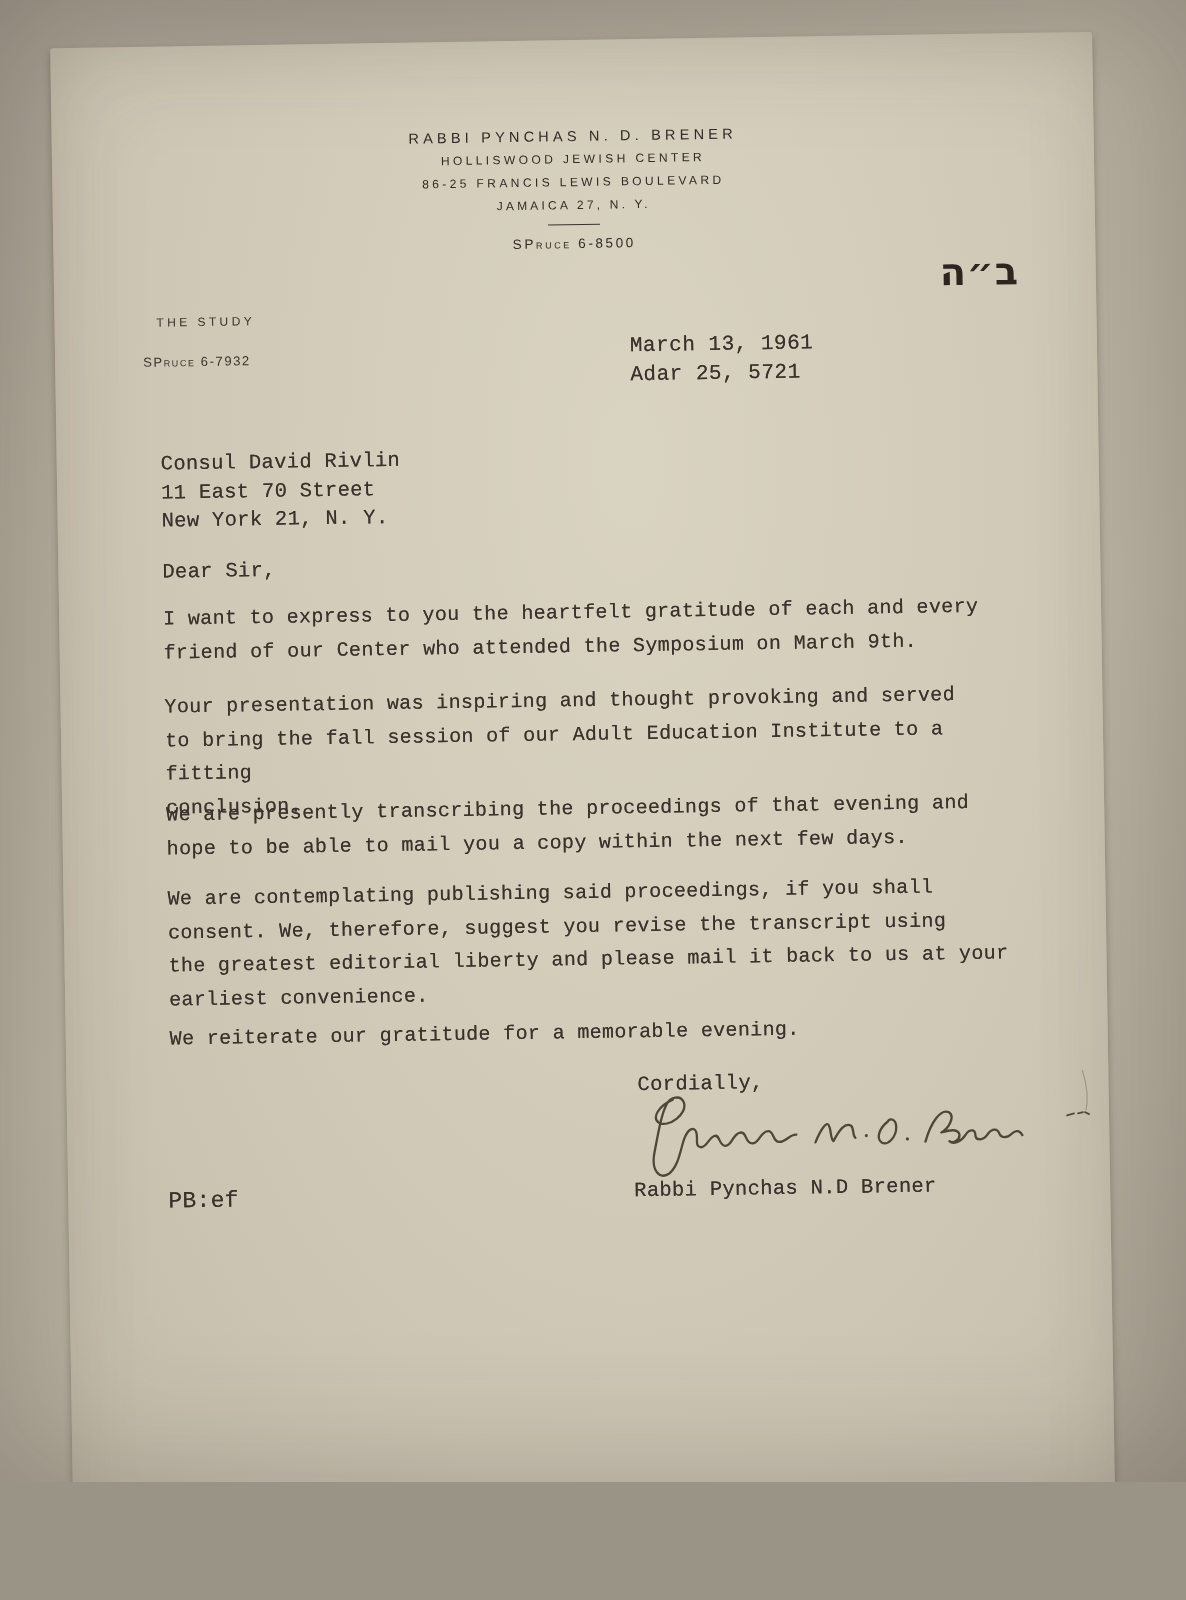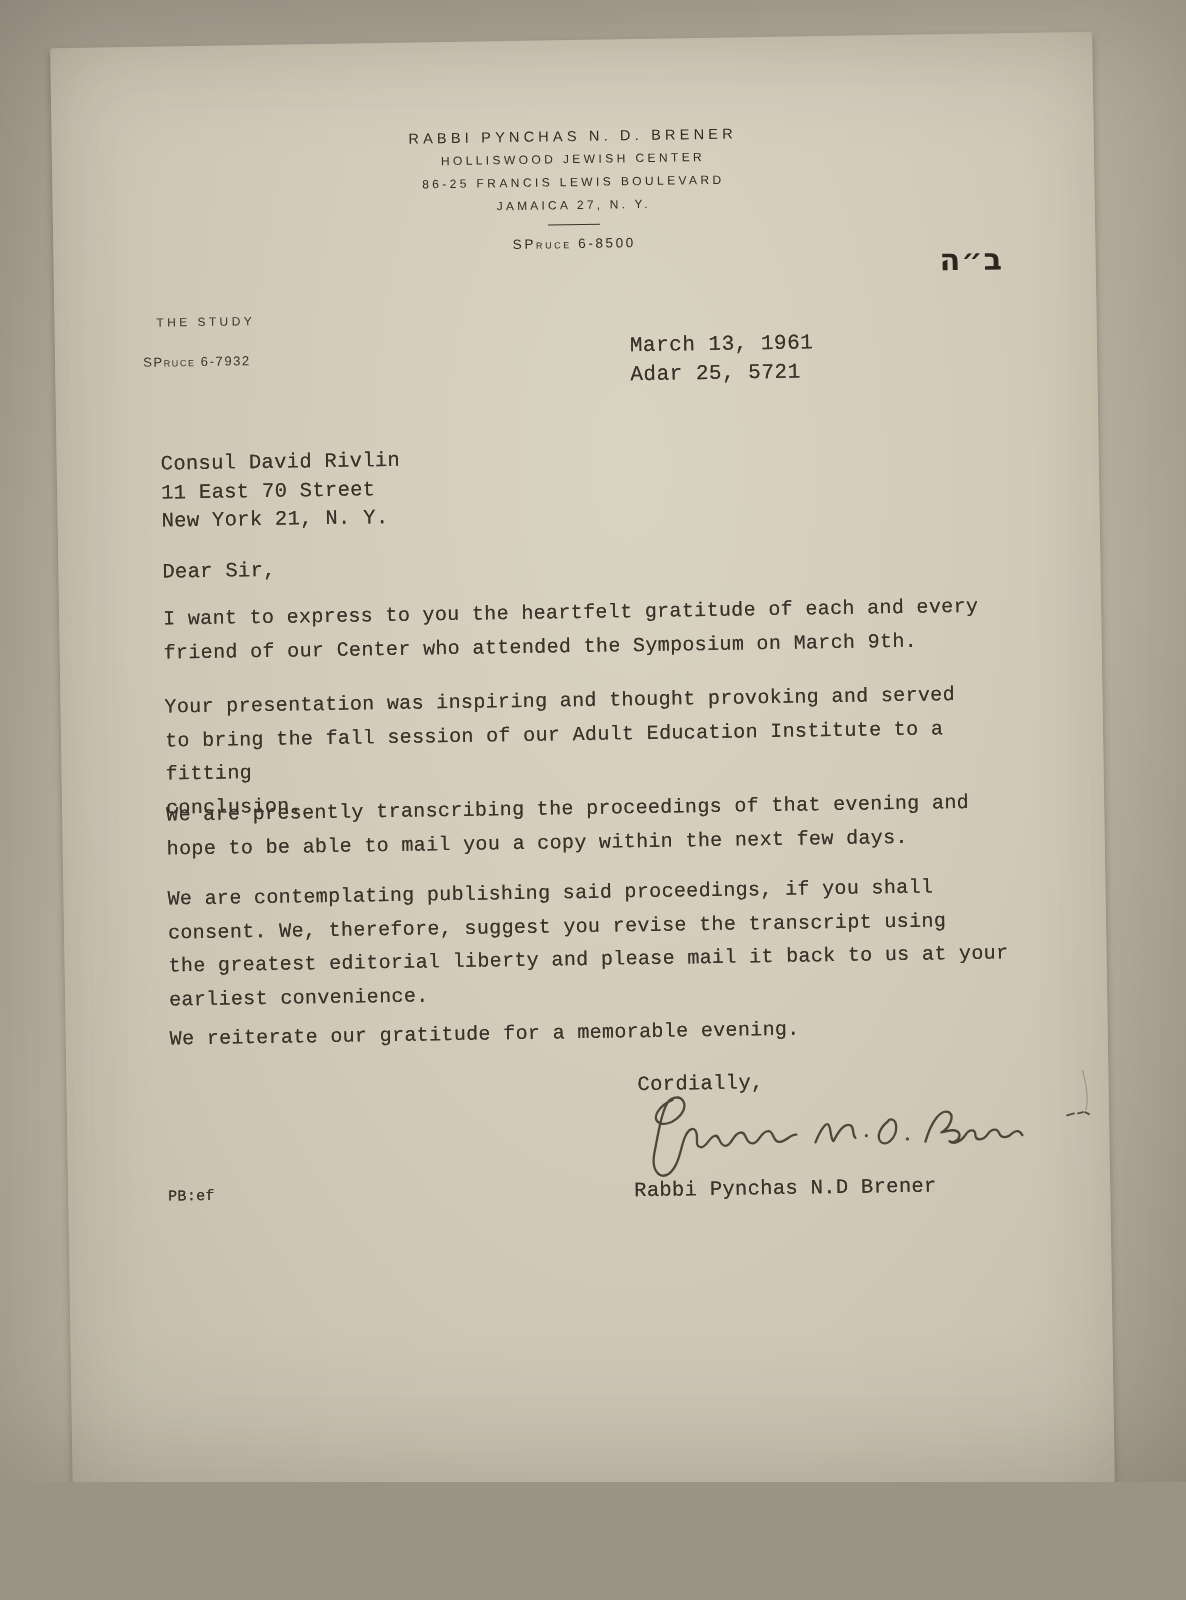--- a/index.html
+++ b/index.html
@@ -32,33 +32,33 @@
   .lh-city   { top:158px; font-size:12px;   letter-spacing:3.2px; }
   .lh-rule   { position:absolute; top:184px; left:50%; transform:translateX(-50%);
                width:52px; height:0; border-top:1.6px solid #3a322a; }
   .lh-phone  { top:196px; font-size:13.5px; letter-spacing:2.6px; }
   .smallcaps { font-variant: small-caps; }
   
   .study { position:absolute; left:88px; top:246px; color:#3a322a; font-size:12px; letter-spacing:3px; line-height:20px; white-space:pre-line; }
   .study .l1 { padding-left:14px; letter-spacing:3.4px; }
   .study .l2 { letter-spacing:1.6px; font-variant:small-caps; font-size:13px; }
   
-  .hebrew { position:absolute; left:886px; top:208px; font-family:"DejaVu Sans", sans-serif;
-            font-weight:700; font-size:30px; color:#2d251e; letter-spacing:1px; }
+  .hebrew { position:absolute; left:886px; top:216px; font-family:"DejaVu Sans", sans-serif;
+            font-weight:700; font-size:38px; color:#2d251e; letter-spacing:1px; }
   
   .tw { position:absolute; font-family:"Liberation Mono", monospace; color:#3a322a;
         white-space:pre-line; text-shadow:0 0 0.6px rgba(58,50,42,0.75); }
   .dateline  { left:575px; top:292px; font-size:21px; line-height:29px; letter-spacing:0.5px; }
   .recipient { left:104px; top:404px; font-size:20.5px; line-height:28.5px; letter-spacing:0.3px; }
   .salutation{ left:104px; top:514px; font-size:20.5px; letter-spacing:0.3px; }
   .para      { left:104px; font-size:20px; line-height:33.5px; letter-spacing:0.35px; width:860px; margin:0; }
   .p1 { top:556px; } .p2 { top:644px; } .p3 { top:752px; } .p4 { top:836px; } .p5 { top:976px; }
   .valediction { left:571px; top:1034px; font-size:20.5px; letter-spacing:0.3px; }
   .typed-name  { left:566px; top:1140px; font-size:20.5px; letter-spacing:0.3px; }
-  .initials    { left:100px; top:1142px; font-size:15px; letter-spacing:0.3px; }
+  .initials    { left:100px; top:1142px; font-size:23px; letter-spacing:0.3px; }
   .signature { position:absolute; left:566px; top:1050px; width:400px; height:100px; }
   .stray-mark { position:absolute; left:986px; top:1030px; width:56px; height:70px; }
 </style>
 </head>
 <body>
 
 <div class="scene">
   <div class="table-edge"></div>
 
   <div class="paper">

